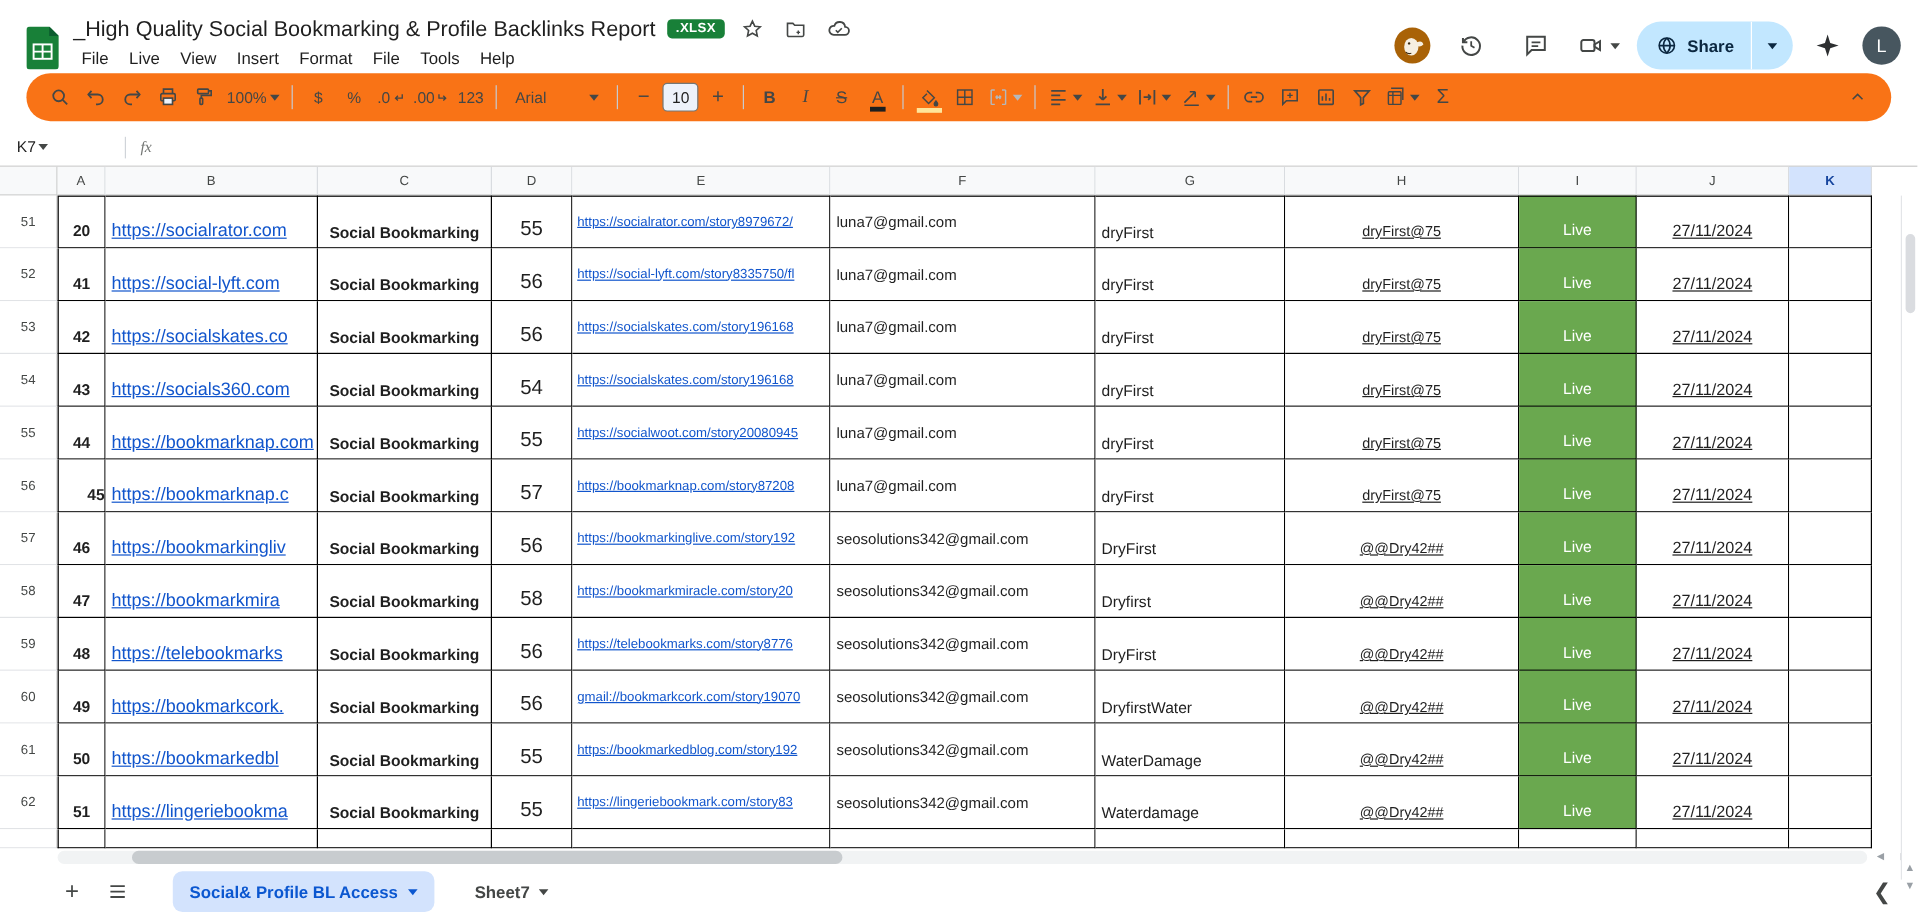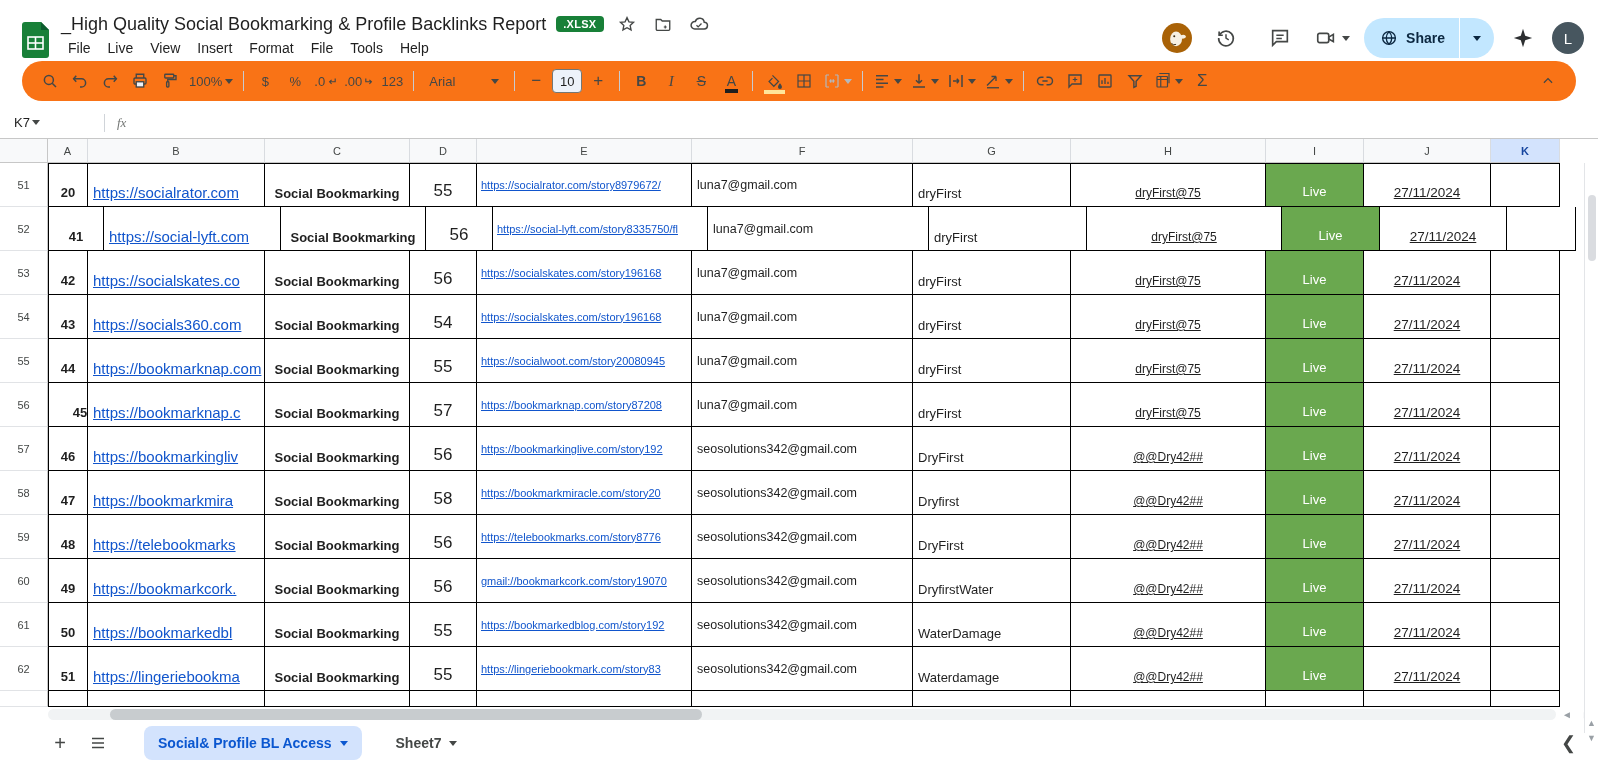--- a/index.html
+++ b/index.html
@@ -416,21 +416,21 @@
         </div>
         <div class="cell col-f" style="width: 221px;">luna7@gmail.com</div>
         <div class="cell col-g" style="width: 158px;">dryFirst</div>
         <div class="cell col-h" style="width: 195px;">dryFirst@75</div>
         <div class="cell col-i" style="width: 98px; background: rgb(106, 168, 79); color: rgb(255, 255, 255);">Live</div>
         <div class="cell col-j" style="width: 127px;">27/11/2024</div>
         <div class="cell col-k" style="width: 69px;"></div>
       </div>
       <div class="grid-row">
         <div class="row-header">52</div>
-        <div class="cell col-a" style="width: 56px;">41</div>
+        <div class="cell col-a" style="width: 40px;">41</div>
         <div class="cell col-b" style="width: 177px;">
           <span class="cell-link">https://social-lyft.com</span>
         </div>
         <div class="cell col-c" style="width: 145px;">Social Bookmarking</div>
         <div class="cell col-d" style="width: 67px;">56</div>
         <div class="cell col-e" style="width: 215px;">
           <span class="cell-link">https://social-lyft.com/story8335750/fl</span>
         </div>
         <div class="cell col-f" style="width: 221px;">luna7@gmail.com</div>
         <div class="cell col-g" style="width: 158px;">dryFirst</div>

